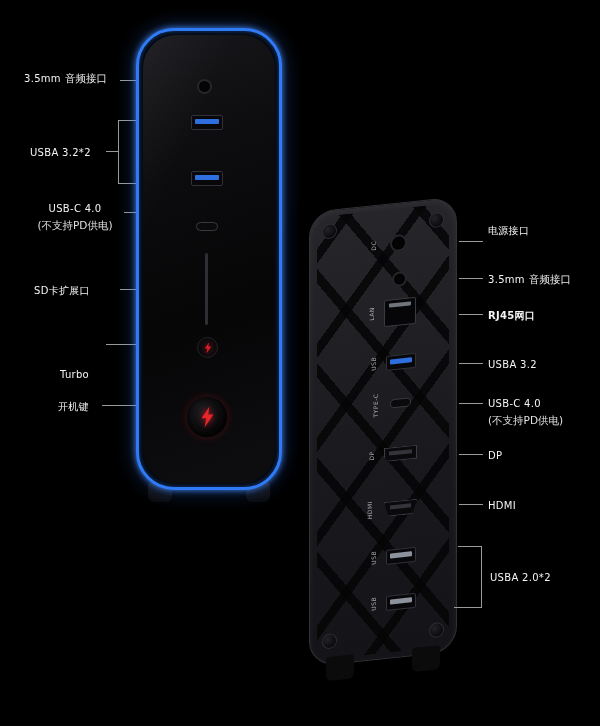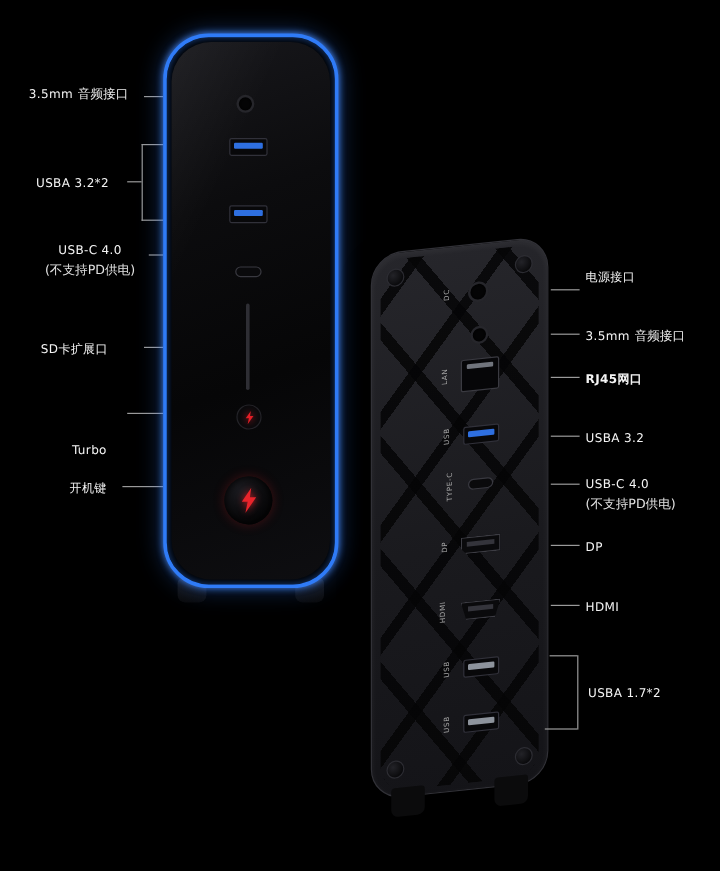--- a/index.html
+++ b/index.html
@@ -213,16 +213,16 @@
 
   <div class="line h" style="left:459px;top:504px;width:24px;"></div>
   <div class="callout" style="left:488px;top:495px;">
     <span class="main">HDMI</span>
   </div>
 
   <div class="line h" style="left:458px;top:546px;width:23px;"></div>
   <div class="line h" style="left:454px;top:607px;width:27px;"></div>
   <div class="line v" style="left:481px;top:546px;height:62px;"></div>
   <div class="callout" style="left:490px;top:567px;">
-    <span class="main">USBA 1.7*2</span>
+    <span class="main">USBA 2.0*2</span>
   </div>
 
 </div>
 
 </body></html>

